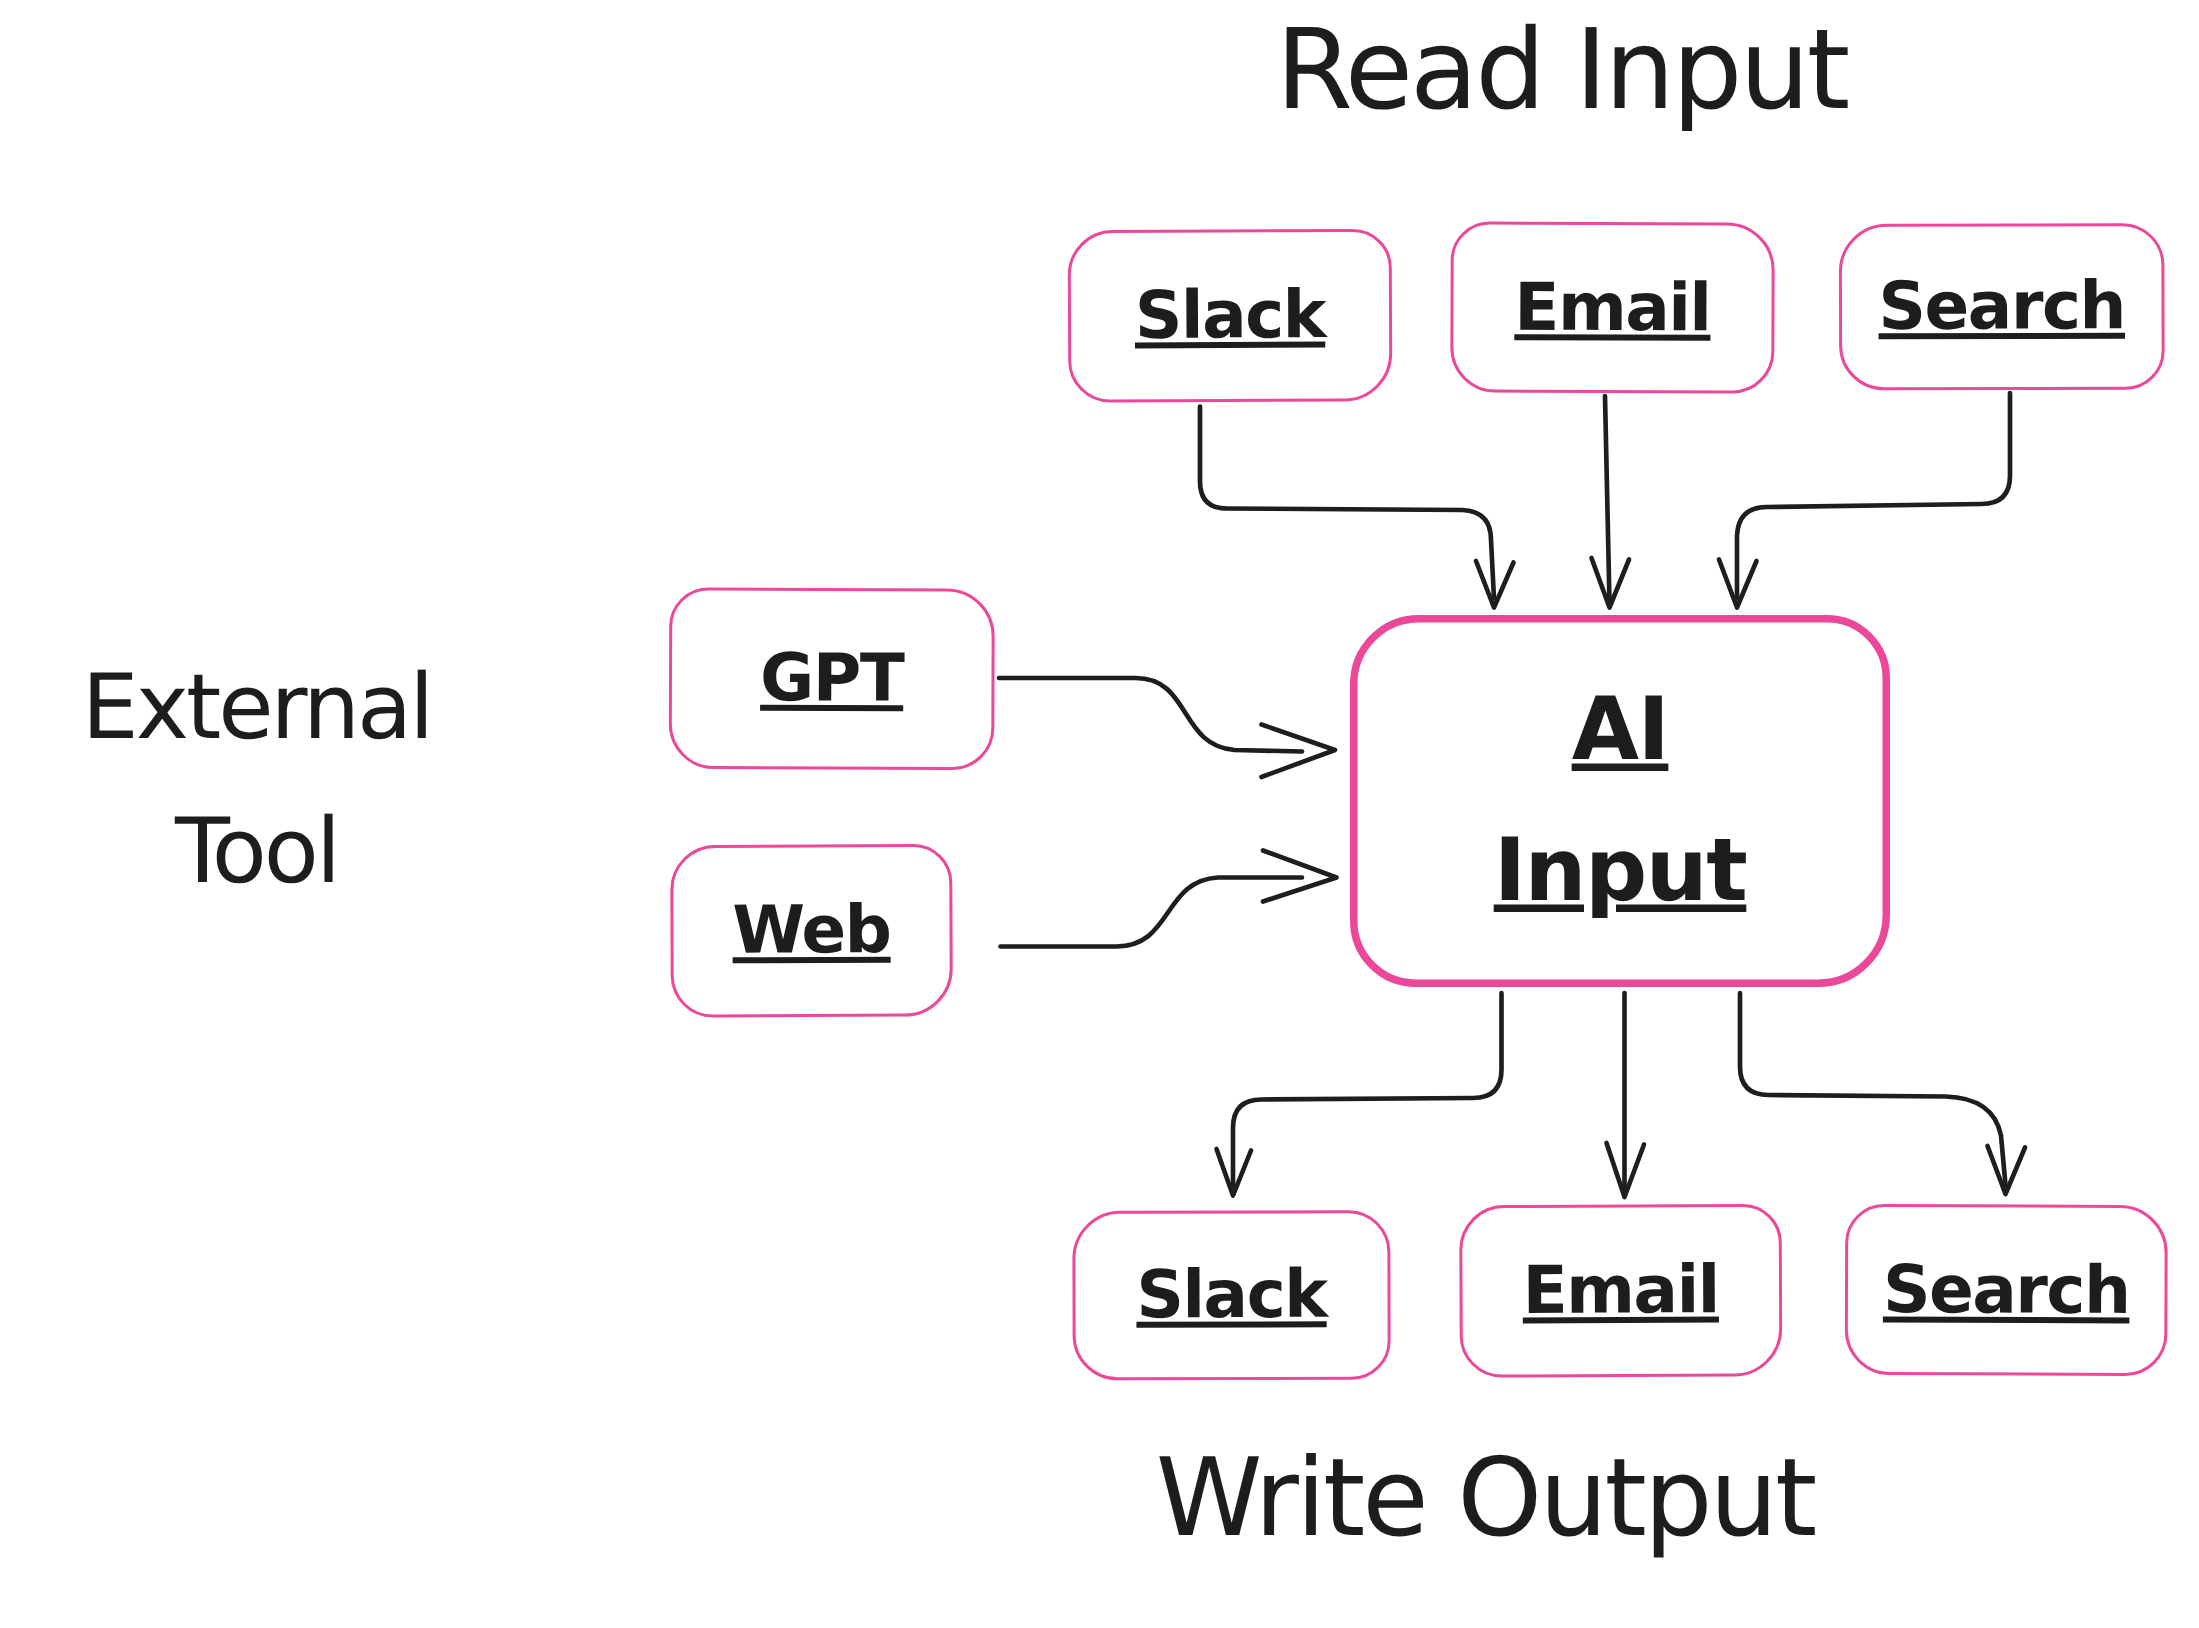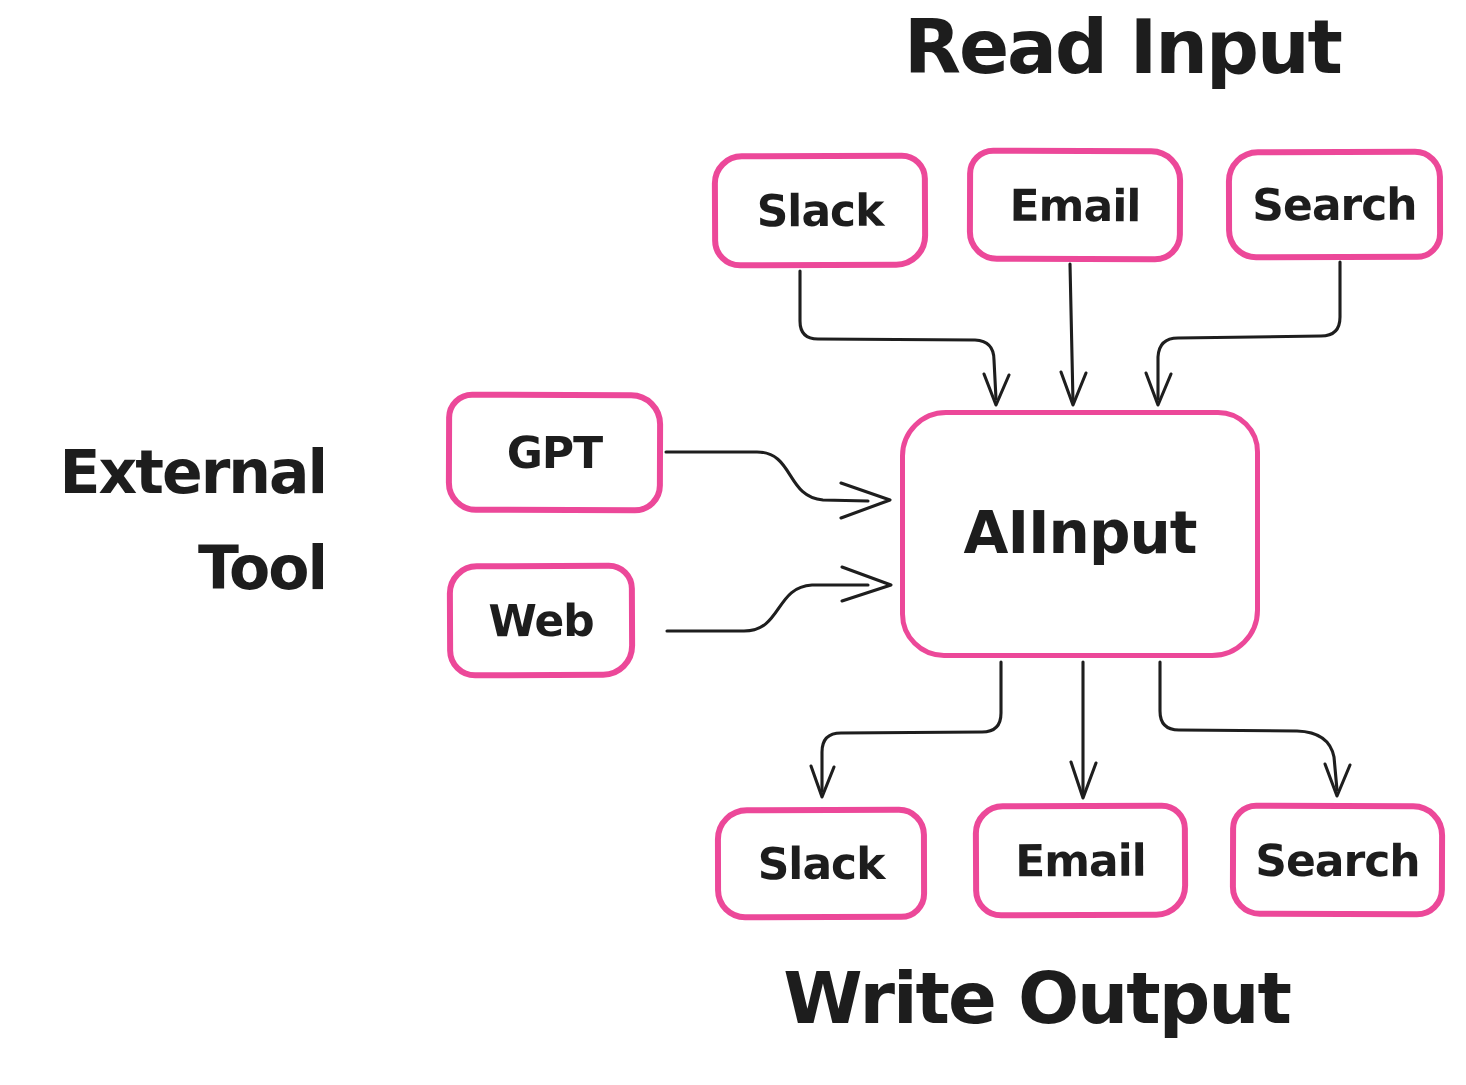--- a/index.html
+++ b/index.html
@@ -25,46 +25,47 @@
   .edges path {
     fill: none;
     stroke: #1e1e1e;
     stroke-width: 3.1;
     stroke-linecap: round;
     stroke-linejoin: round;
   }
   .node {
     position: absolute;
     box-sizing: border-box;
-    border: 6px solid #ec4899;
+    border: 2px solid #ec4899;
     background: #ffffff;
     display: flex;
     align-items: center;
     justify-content: center;
     font-size: 44px;
     font-weight: 700;
     letter-spacing: -1px;
     white-space: nowrap;
+    text-decoration: underline;
   }
   .node.r1 { border-radius: 30px 26px 32px 28px; transform: rotate(-0.25deg); }
   .node.r2 { border-radius: 26px 32px 28px 30px; transform: rotate(0.2deg); }
   .node.r3 { border-radius: 32px 28px 26px 30px; transform: rotate(-0.15deg); }
   .node.center-node {
     border-width: 5px;
     border-radius: 46px 42px 48px 44px;
     font-size: 58px;
-    flex-direction: row;
+    flex-direction: column;
     line-height: 1.62;
     letter-spacing: -1px;
   }
   .title {
     position: absolute;
-    font-weight: 700;
+    font-weight: 400;
     letter-spacing: -2px;
-    text-align: right;
+    text-align: center;
     white-space: nowrap;
     line-height: 1.0;
   }
   .title-top    { left: 741px; top: 10px;  width: 600px; font-size: 74px; }
   .title-bottom { left: 690px; top: 962px; width: 600px; font-size: 72px; }
   .title-left {
     left: 16px; top: 424px; width: 310px;
     font-size: 60px; line-height: 1.6;
   }
   .title-left .line { display: block; }

